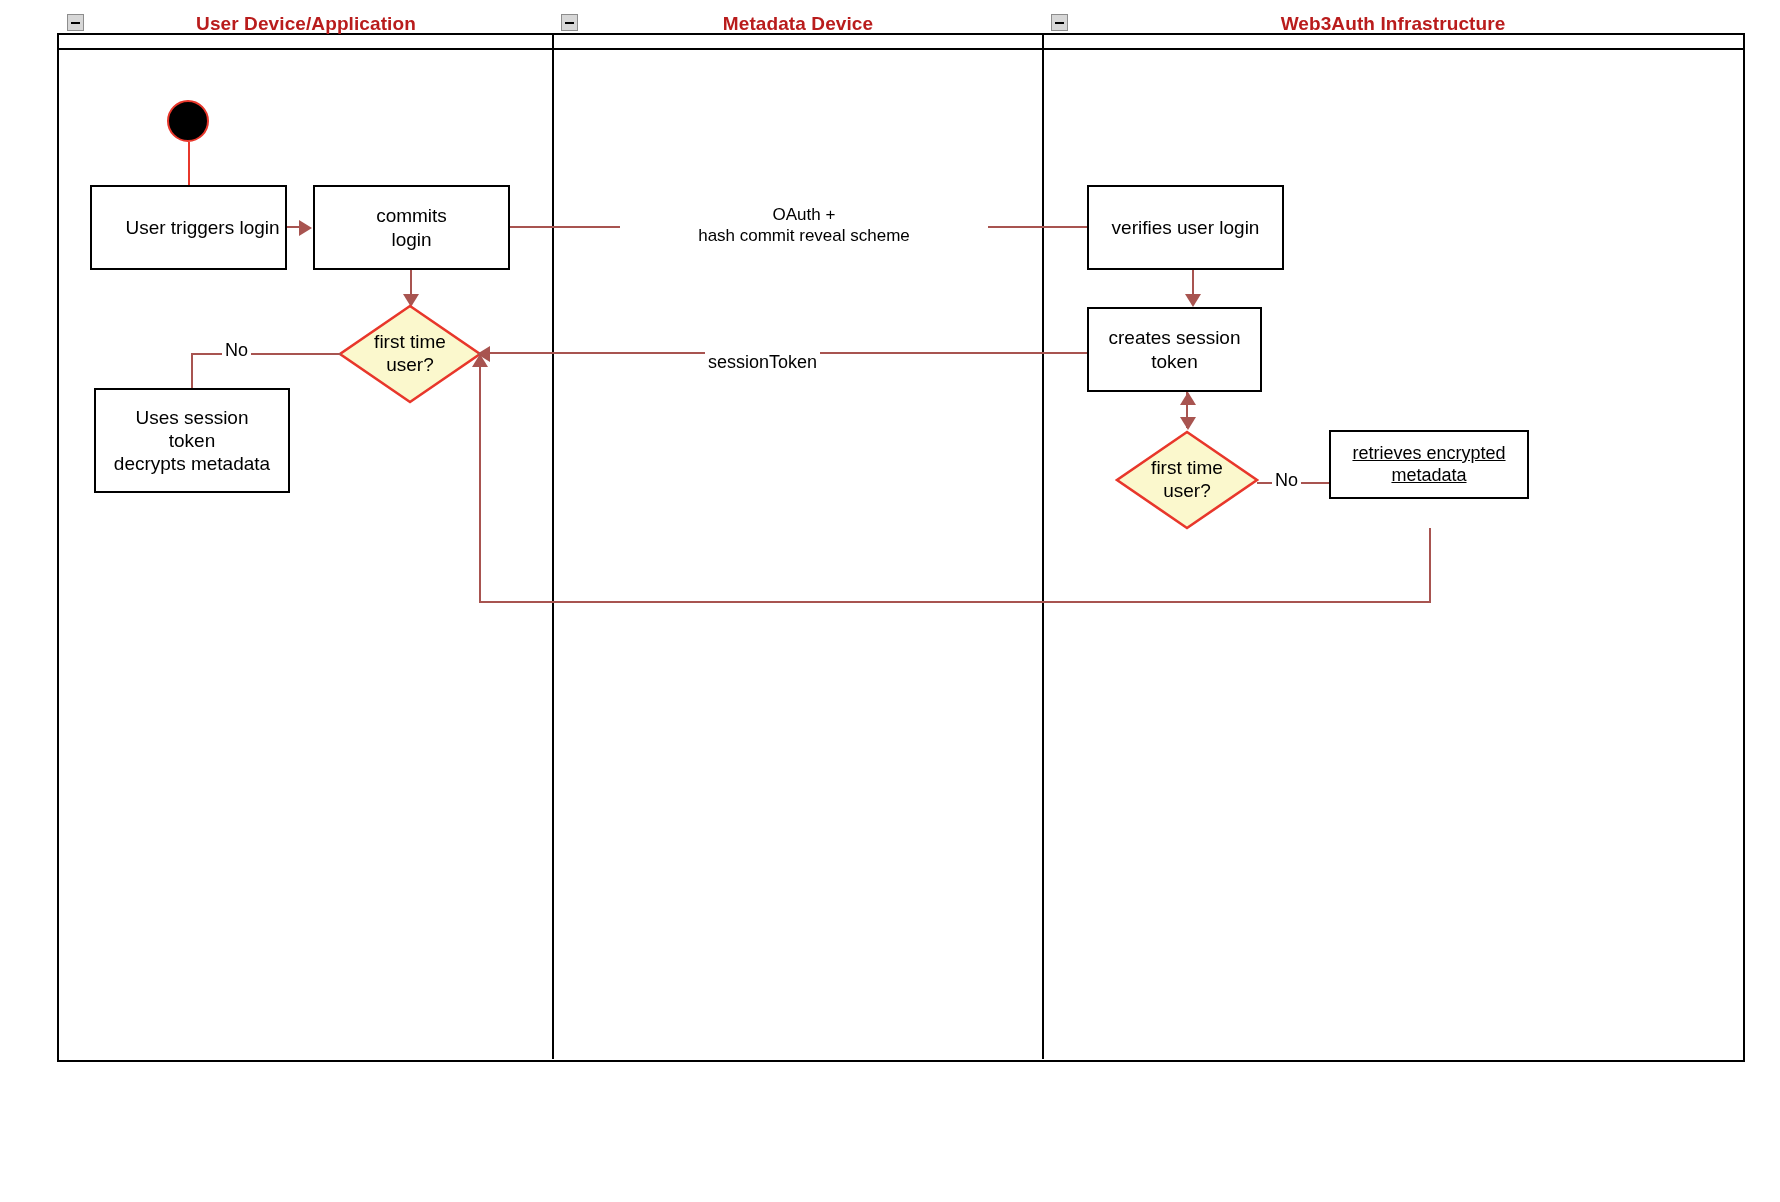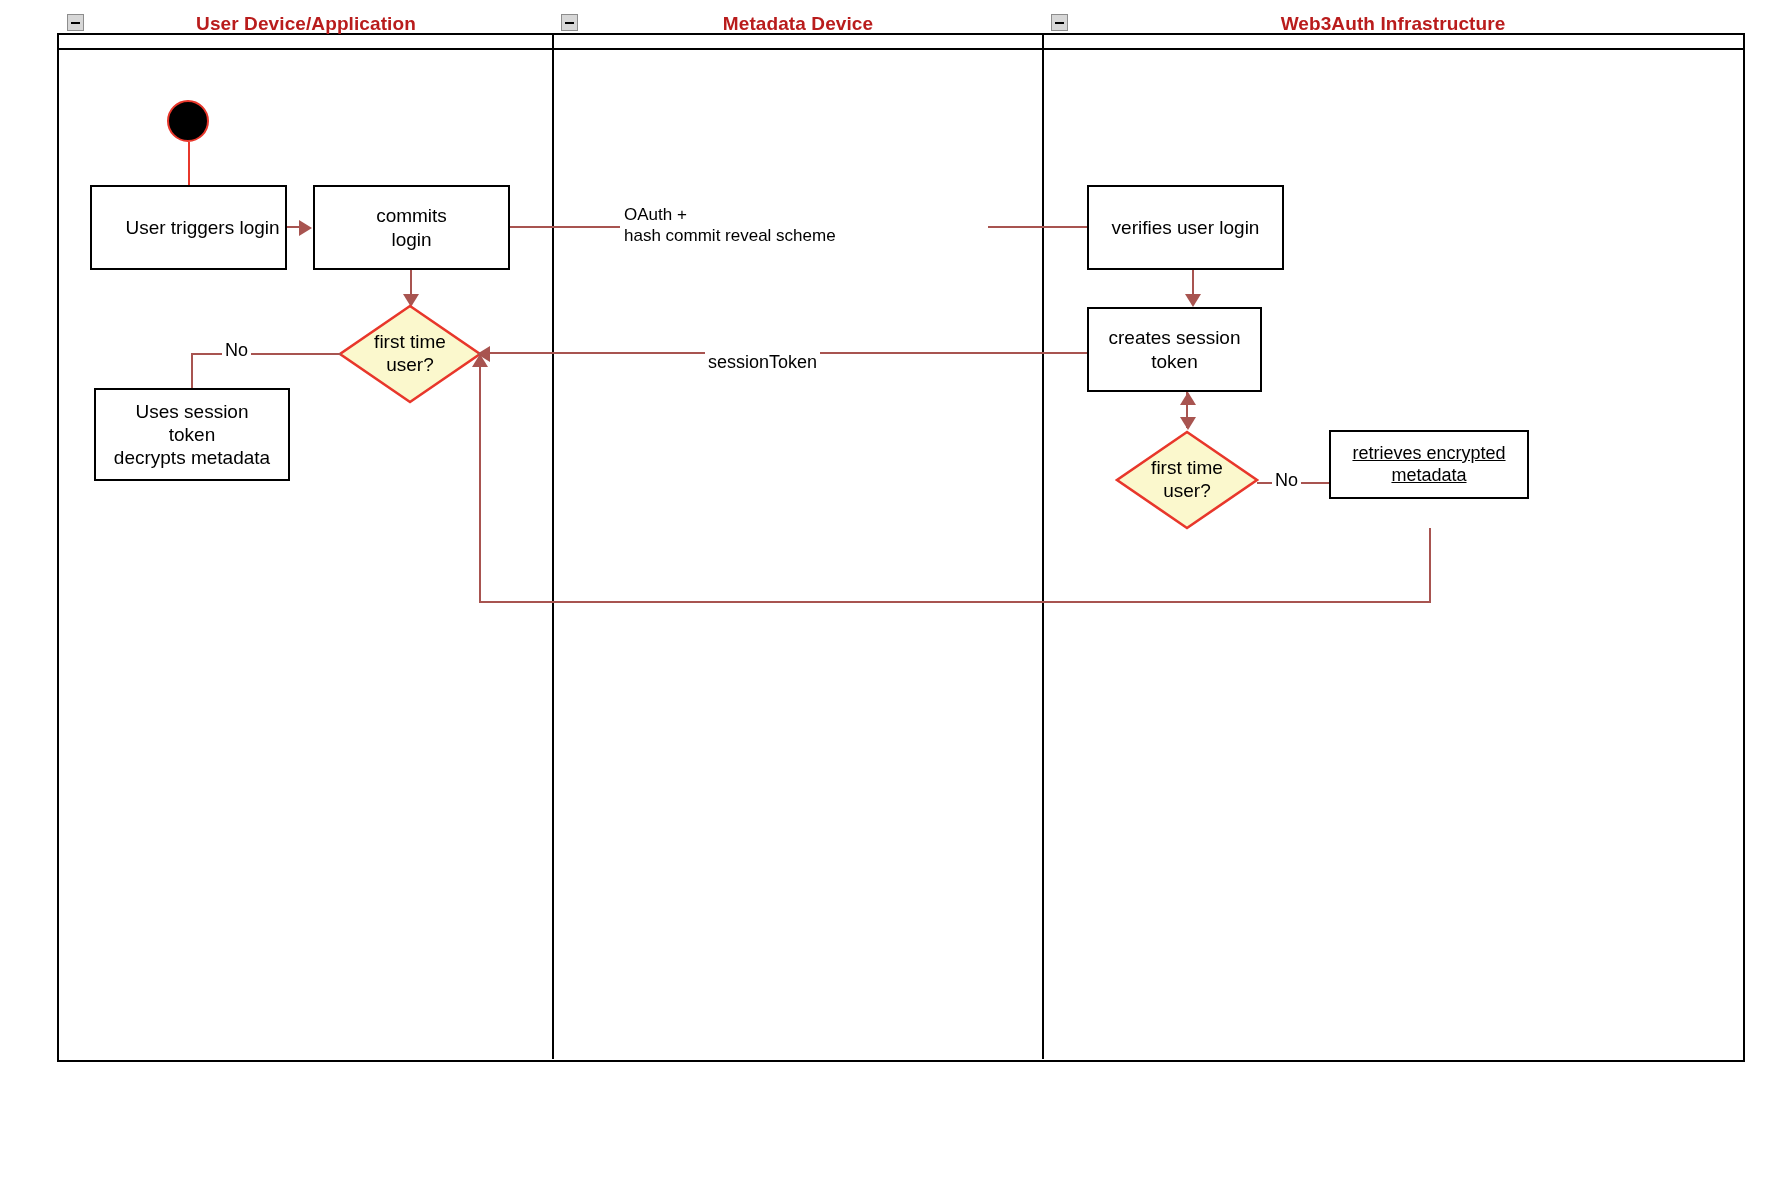--- a/index.html
+++ b/index.html
@@ -33,21 +33,21 @@
   .h{height:2px;}
   .v{width:2px;}
   .edge-start{background:#e8372b;}
 
   .arrow{position:absolute;width:0;height:0;}
   .arr-down{border-left:8px solid transparent;border-right:8px solid transparent;border-top:13px solid #a85450;}
   .arr-up{border-left:8px solid transparent;border-right:8px solid transparent;border-bottom:13px solid #a85450;}
   .arr-right{border-top:8px solid transparent;border-bottom:8px solid transparent;border-left:13px solid #a85450;}
   .arr-left{border-top:8px solid transparent;border-bottom:8px solid transparent;border-right:13px solid #a85450;}
 
-  .elabel{position:absolute;font-size:17px;color:#000;text-align:left;line-height:1.25;white-space:pre-line;background:#fff;padding:0 4px;}
+  .elabel{position:absolute;font-size:17px;color:#000;text-align:center;line-height:1.25;white-space:pre-line;background:#fff;padding:0 4px;}
   .elabel-sm{position:absolute;font-size:18px;color:#000;background:#fff;padding:0 3px;}
 </style>
 </head>
 <body>
 
 <div id="stage">
 
   <div class="pool"></div>
 
   <div class="lane-head" style="left:59px;width:494px;">
@@ -98,21 +98,21 @@
     <div class="dtext">
       <span style="white-space:pre-line;">first time
 user?</span>
     </div>
   </div>
 
   <div class="edge h" style="left:191px;top:353px;width:150px;"></div>
   <div class="elabel-sm" style="left:222px;top:340px;">No</div>
   <div class="edge v" style="left:191px;top:353px;height:36px;"></div>
 
-  <div class="node" style="left:94px;top:388px;width:196px;height:93px;white-space:pre-line;">
+  <div class="node" style="left:94px;top:388px;width:196px;height:105px;white-space:pre-line;">
     <span>Uses session
 token
 decrypts metadata</span>
   </div>
 
   <div class="edge h" style="left:510px;top:226px;width:578px;"></div>
   <div class="elabel" style="left:620px;top:204px;width:360px;">OAuth +
 hash commit reveal scheme</div>
 
   <div class="node" style="left:1087px;top:185px;width:197px;height:85px;">

